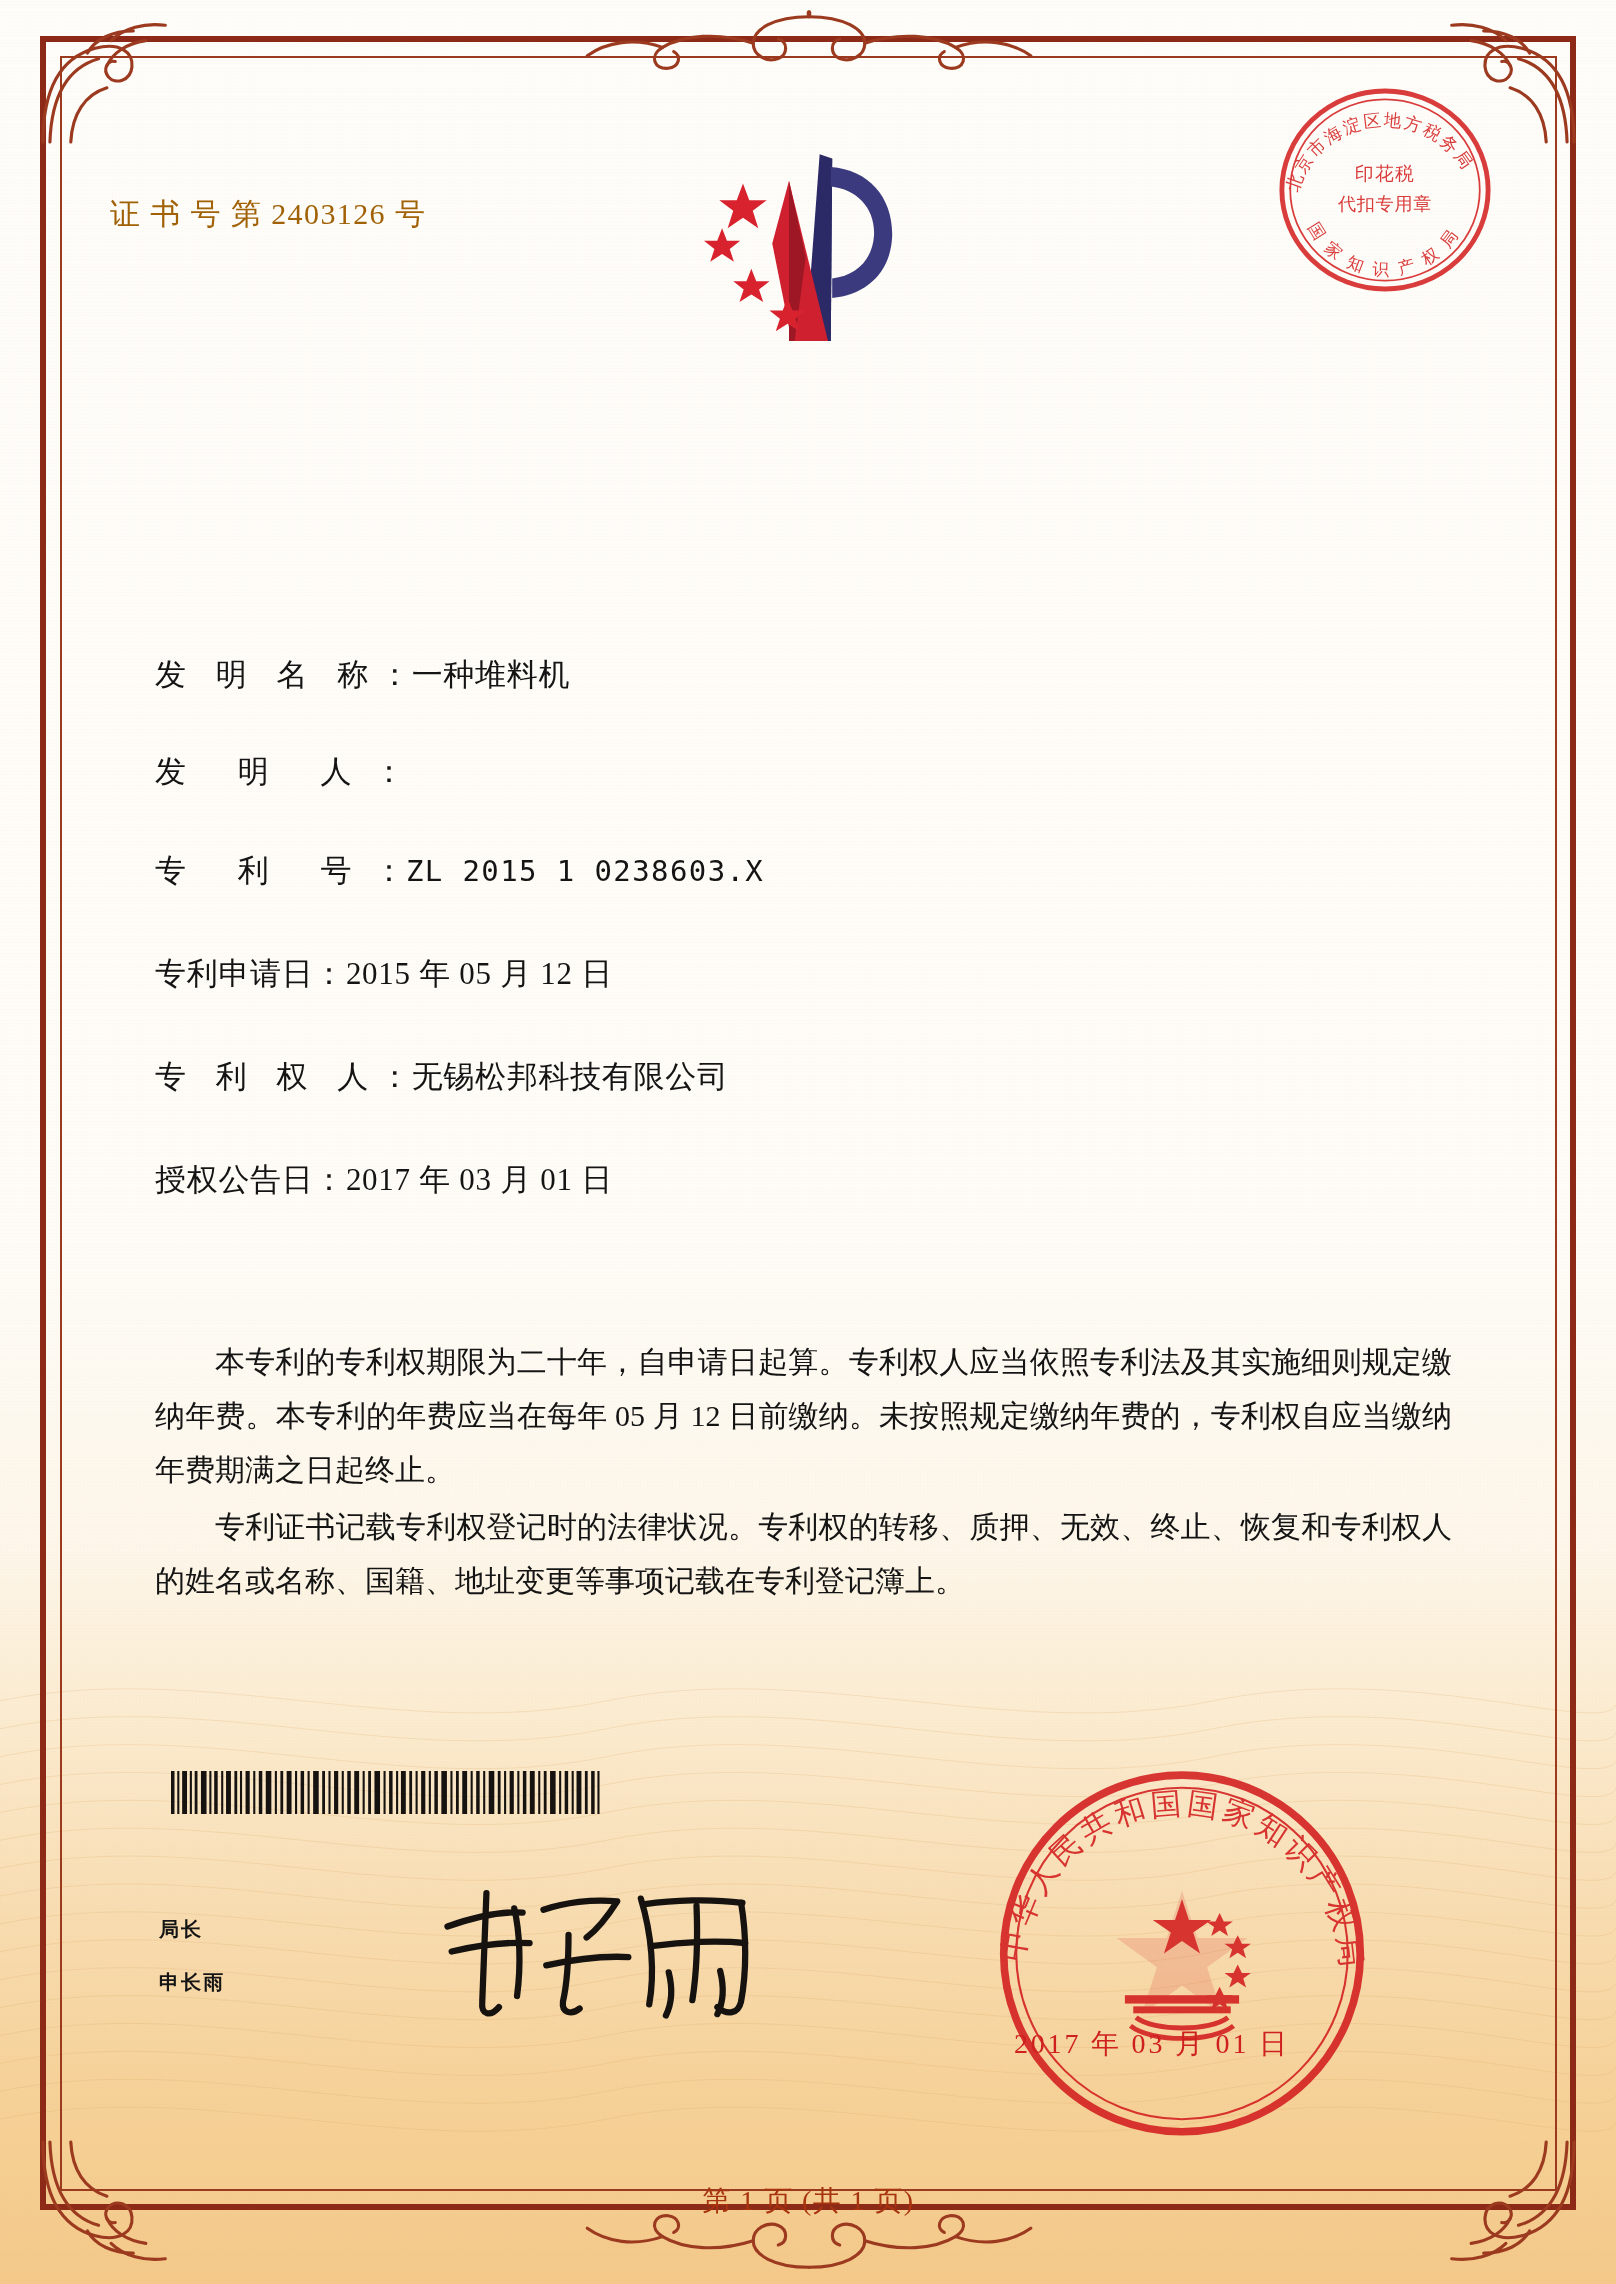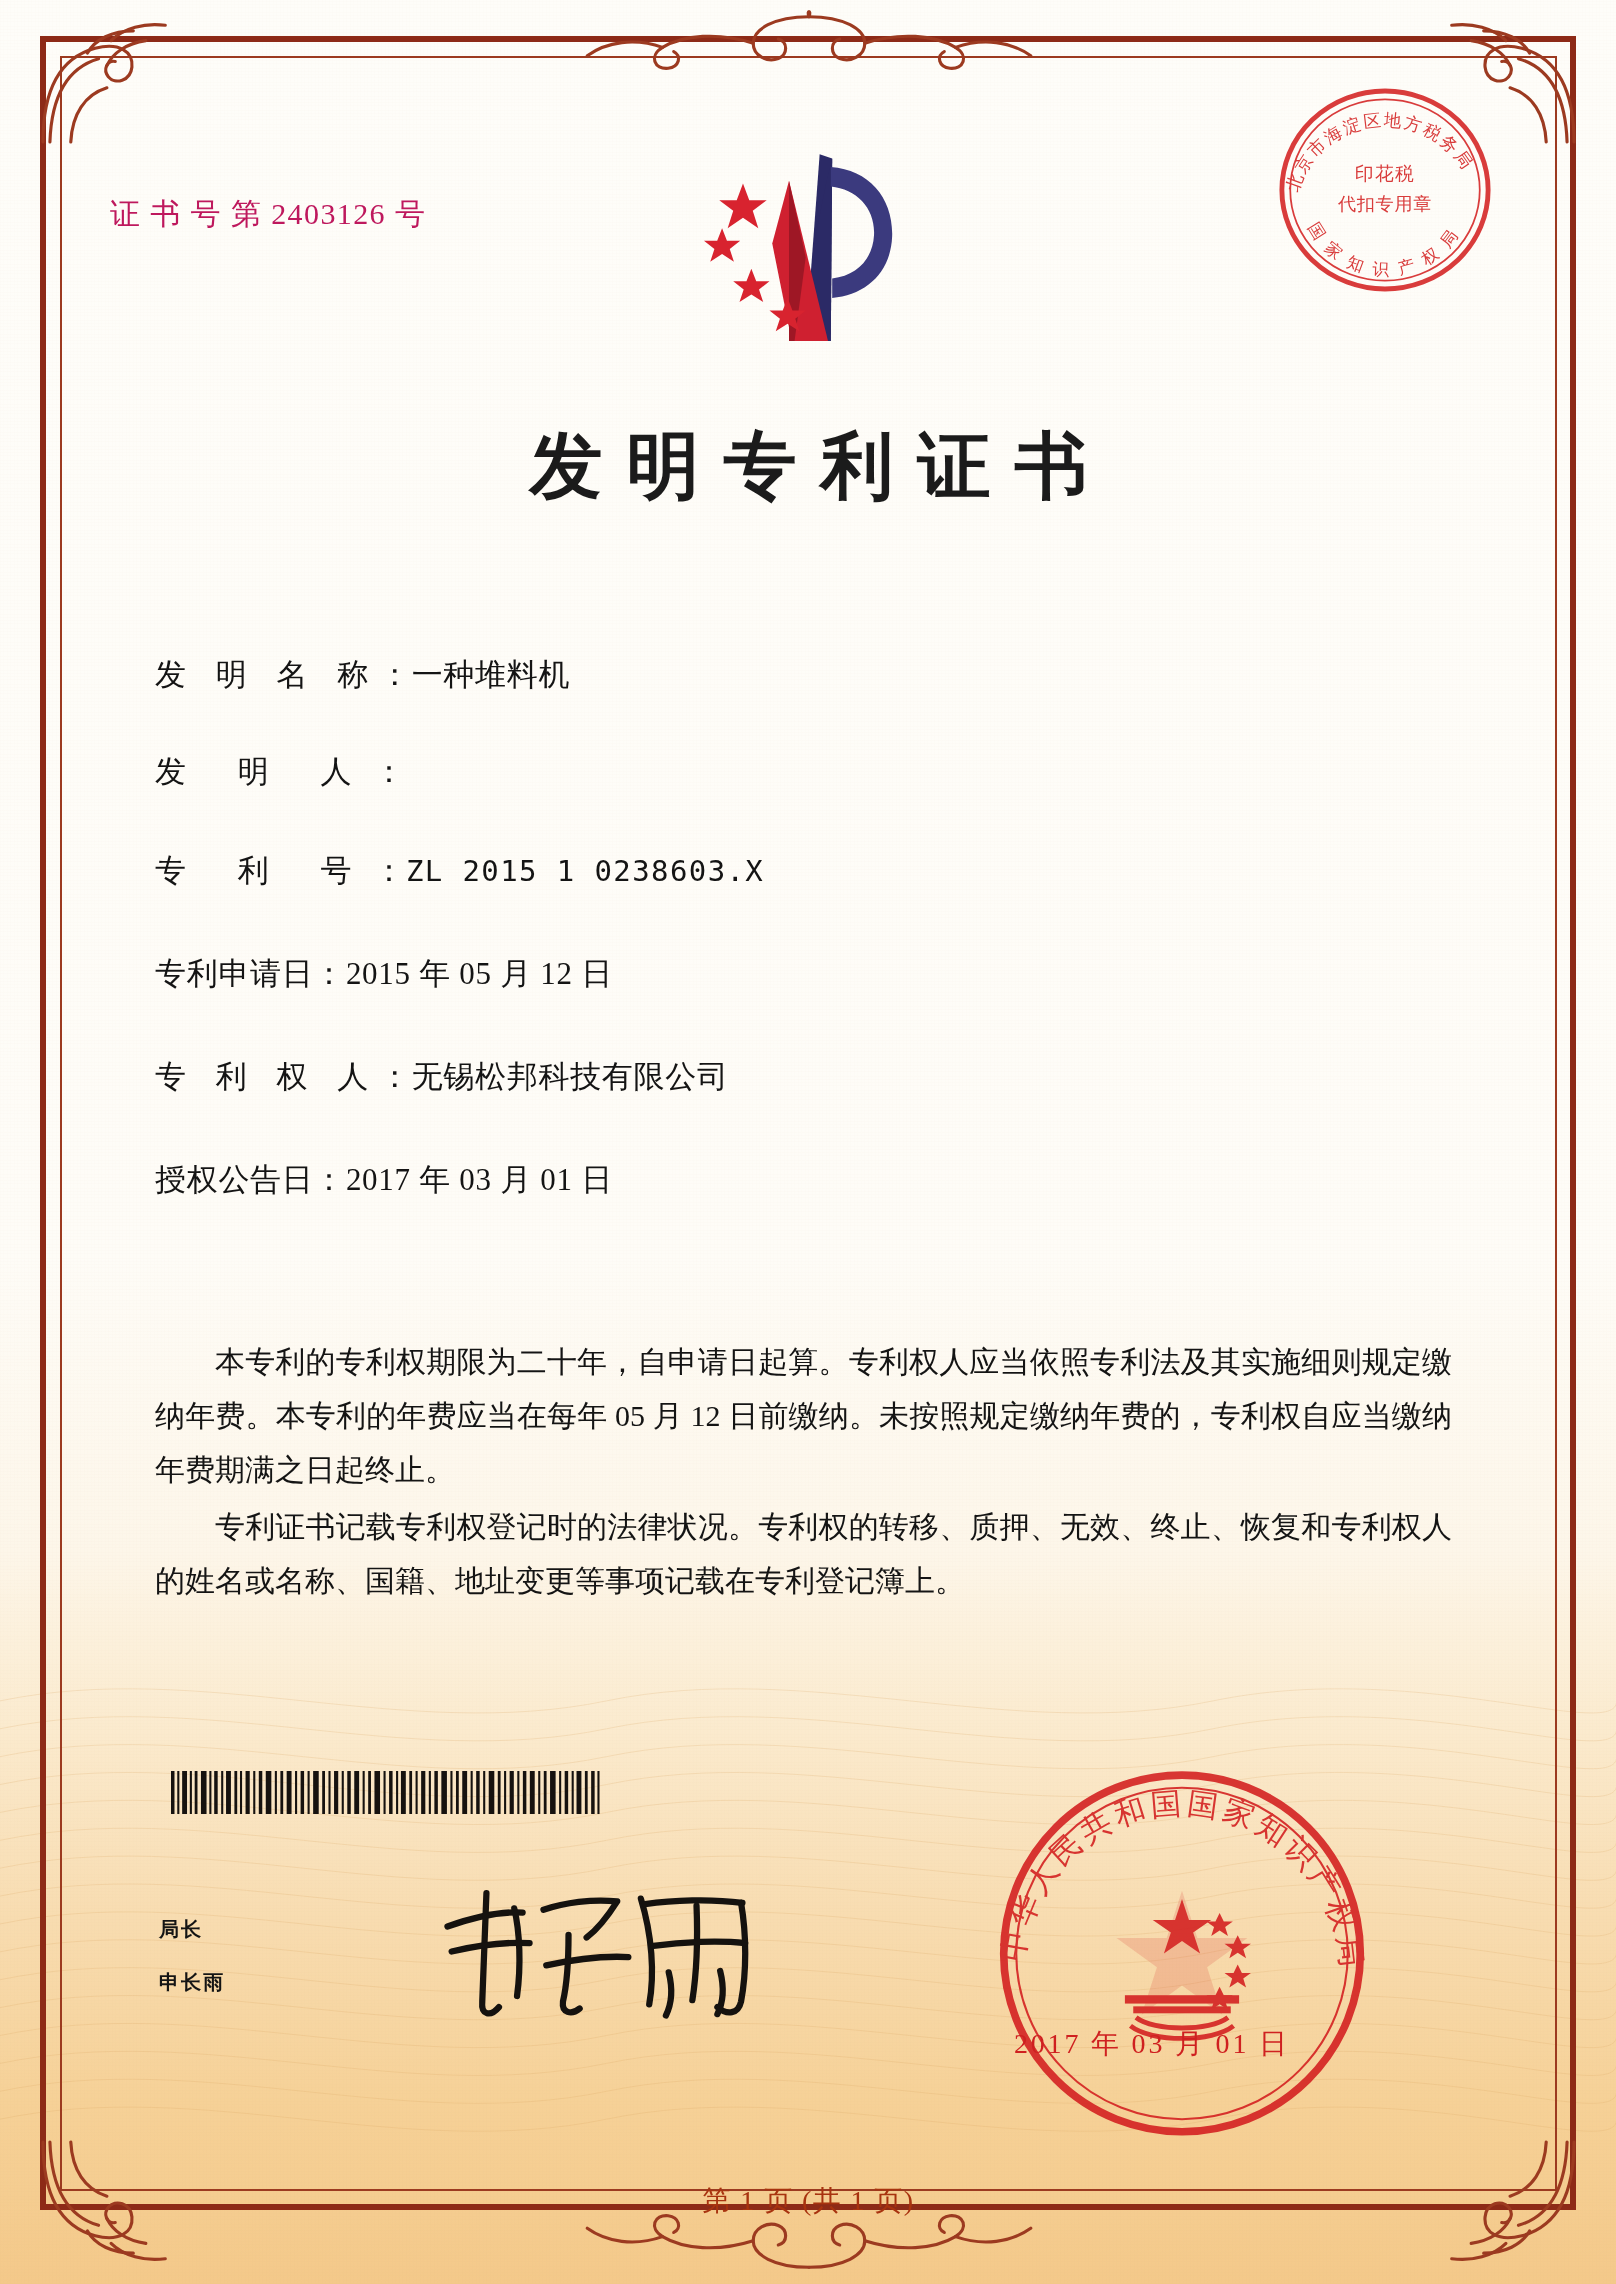--- a/index.html
+++ b/index.html
@@ -88,21 +88,21 @@
     transform: translateX(-50%) scaleY(-1);
   }
 
   
   .cert-no {
     position: absolute;
     left: 110px;
     top: 194px;
     font-size: 30px;
     letter-spacing: 1.4px;
-    color: #be185d;
+    color: #a16207;
     white-space: nowrap;
     font-family: "Liberation Serif", "DejaVu Serif", serif;
     text-align: right;
   }
   .emblem {
     position: absolute;
     left: 683px;
     top: 139px;
     width: 251px;
     height: 230px;
@@ -357,21 +357,20 @@
       </text>
       <path id="arcBot" d="M 48,190 A 122,118 0 0 0 284,188" fill="none"></path>
       <text font-size="24" fill="#d42222" font-family="'DejaVu Serif',serif" letter-spacing="4">
         <textPath href="#arcBot" startOffset="6%">国 家 知 识 产 权 局</textPath>
       </text>
       <text x="165" y="140" text-anchor="middle" font-size="27" fill="#d42222" font-family="'DejaVu Serif',serif" letter-spacing="2">印花税</text>
       <text x="165" y="183" text-anchor="middle" font-size="26" fill="#d42222" font-family="'DejaVu Serif',serif" letter-spacing="1">代扣专用章</text>
     </g>
   </svg>
 
-  <div class="title">发明专利证书</div>
 
   <div class="fields">
     <div class="field-row">
       <span class="field-label sp5">发 明 名 称</span>
       <span class="field-colon">：</span>
       <span class="field-value">一种堆料机</span>
     </div>
     <div class="field-row">
       <span class="field-label sp4">发    明    人</span>
       <span class="field-colon">：</span>

